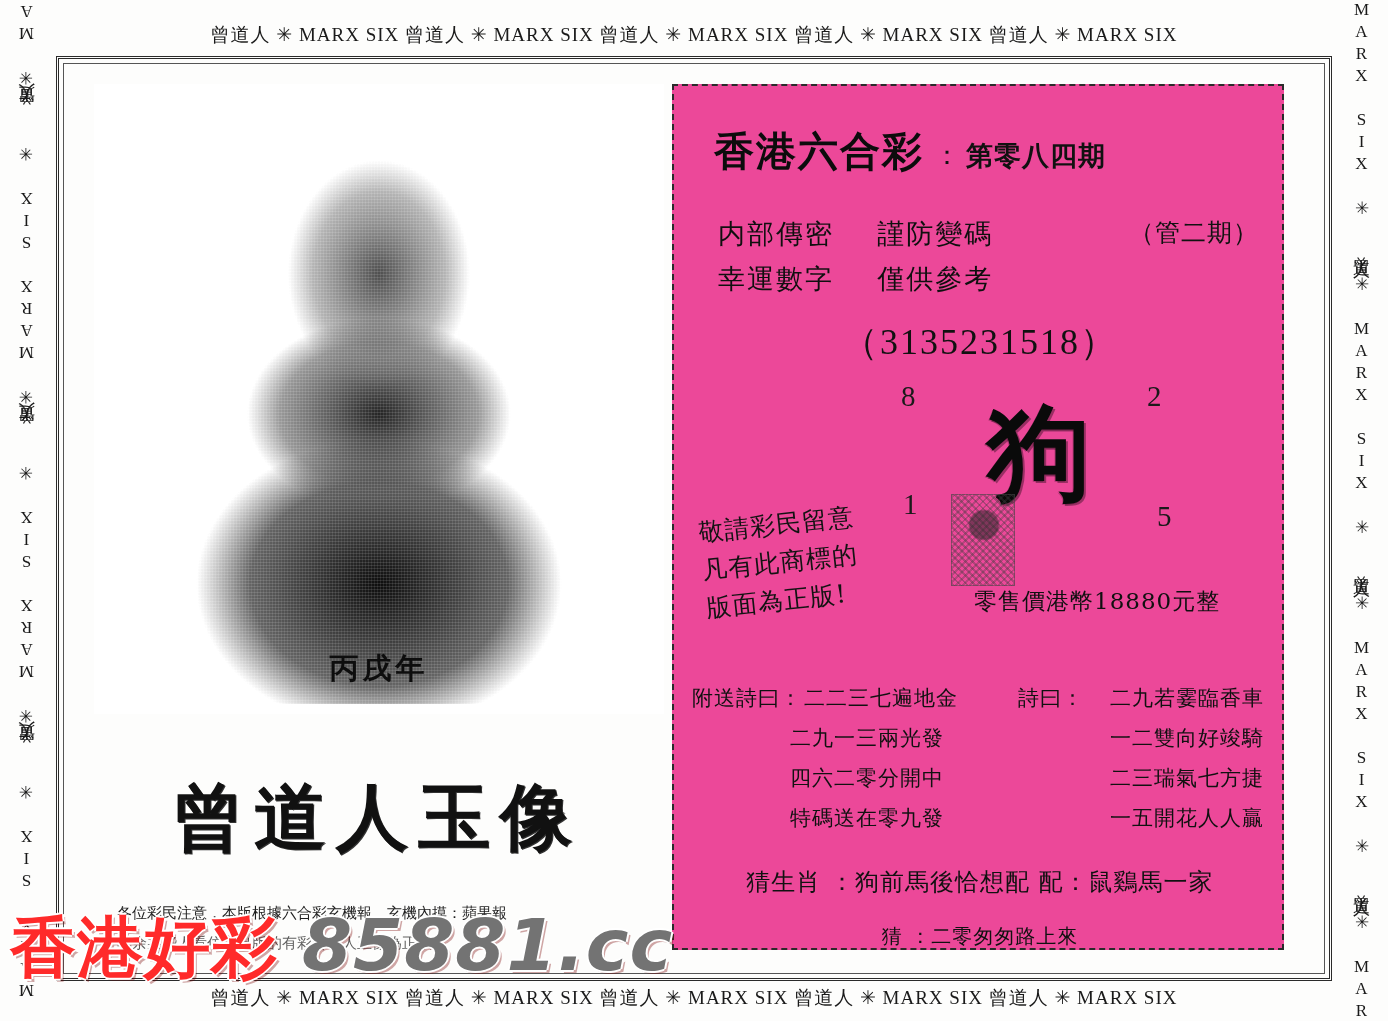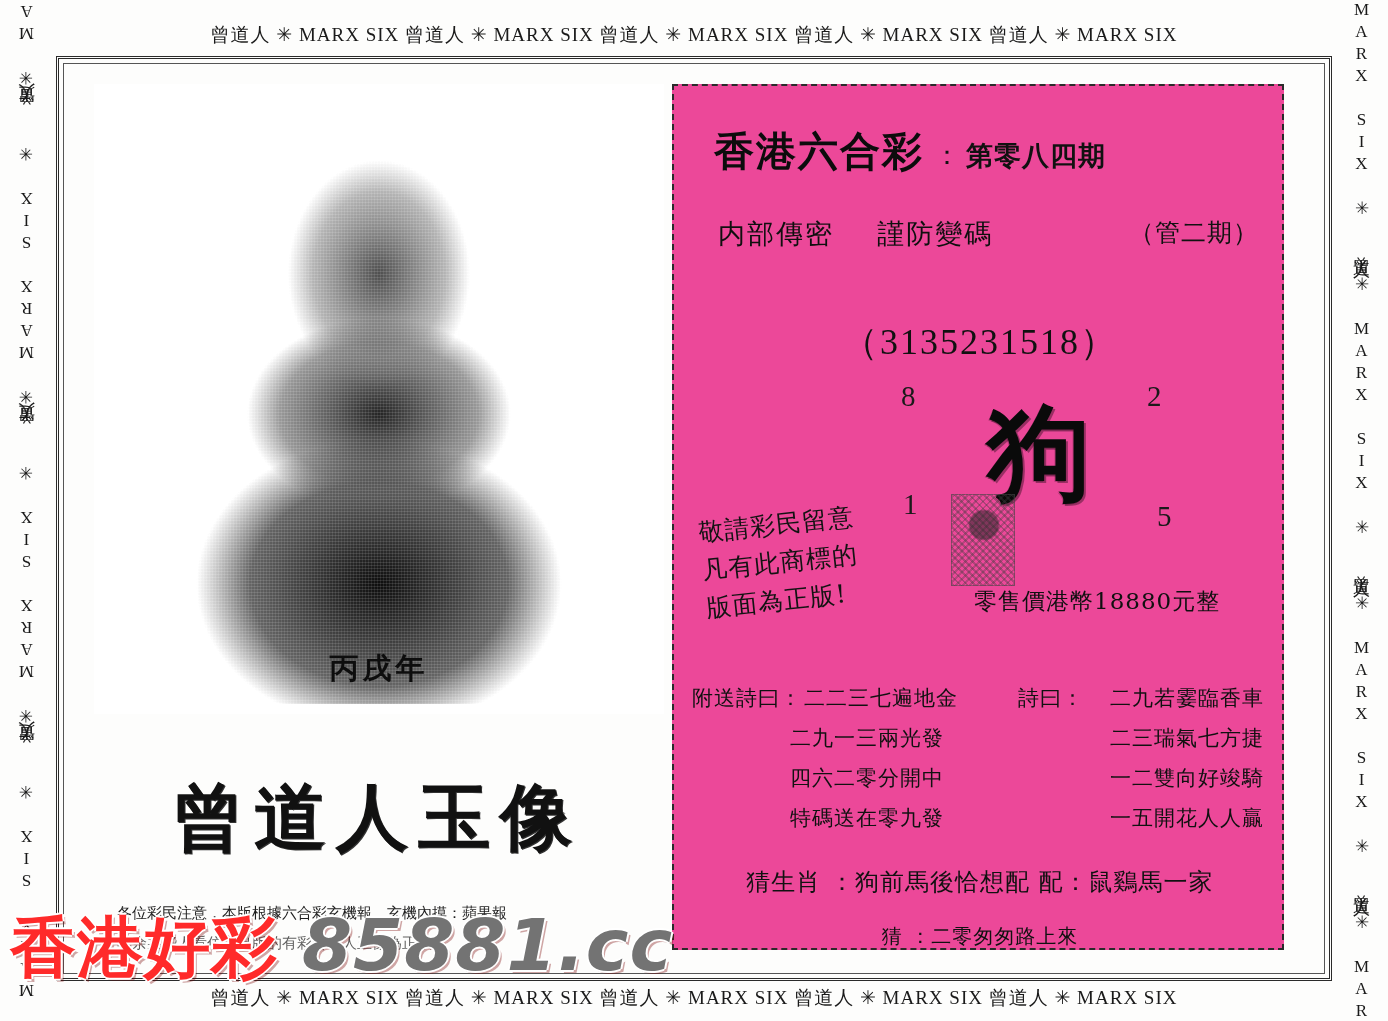--- a/index.html
+++ b/index.html
@@ -412,20 +412,25 @@
       </div>
 
       <div class="line-2">
         <span>内部傳密</span>
         <span class="gap"></span>
         <span>謹防變碼</span>
       </div>
 
       <div class="bracket-note">（管二期）</div>
 
+      <div class="line-3">
+        <span>幸運數字</span>
+        <span class="gap"></span>
+        <span>僅供參考</span>
+      </div>
 
       <div class="code-number">（3135231518）</div>
 
       <div class="zodiac-wrap">
         <span class="z-num n1">8</span>
         <span class="z-num n2">2</span>
         <span class="z-num n3">1</span>
         <span class="z-num n4">5</span>
         <span class="zodiac-char">狗</span>
         <span class="stamp"></span>
@@ -444,22 +449,22 @@
           <div><span class="plabel">附送詩曰：</span><span>二二三七遍地金</span></div>
           <div style="padding-left:98px">二九一三兩光發</div>
           <div style="padding-left:98px">四六二零分開中</div>
           <div style="padding-left:98px">特碼送在零九發</div>
         </div>
 
         <div class="poem-right-wrap">
           <div class="poem-right-head">詩曰：</div>
           <div class="poem-col poem-right">
             <div class="prow">二九若霎臨香車</div>
+            <div class="prow">一二雙向好竣騎</div>
             <div class="prow">二三瑞氣七方捷</div>
-            <div class="prow">一二雙向好竣騎</div>
             <div class="prow">一五開花人人贏</div>
           </div>
         </div>
       </div>
 
       <div class="guess-1">猜生肖 ：狗前馬後恰想配 配：鼠鷄馬一家</div>
       <div class="guess-2">猜 ：二零匆匆路上來</div>
 
     </div>
   </div>

